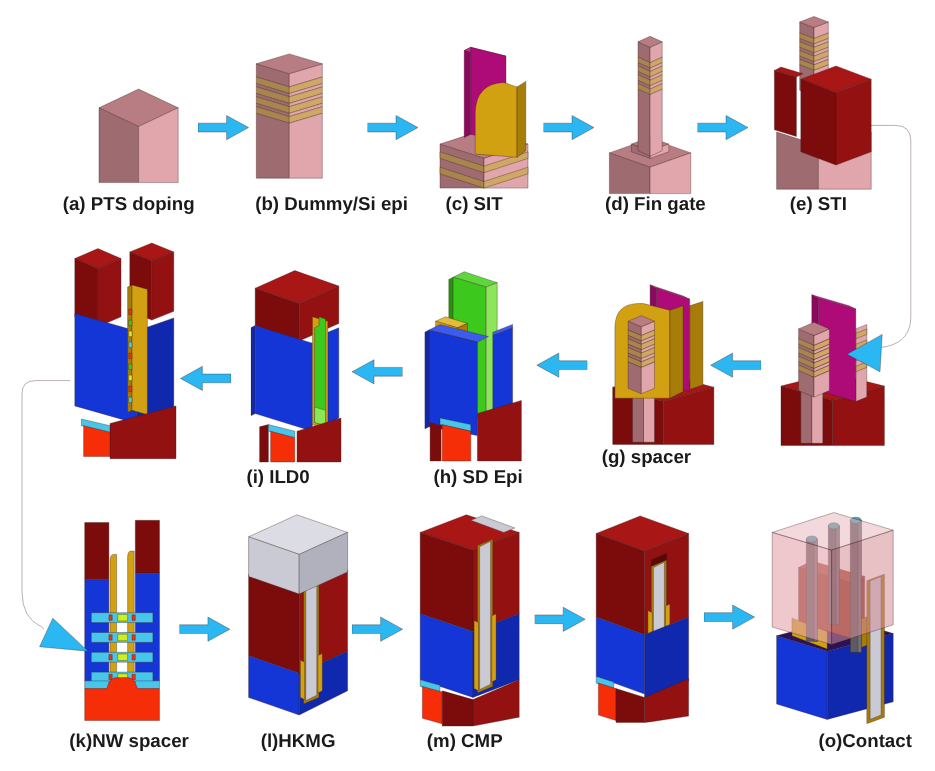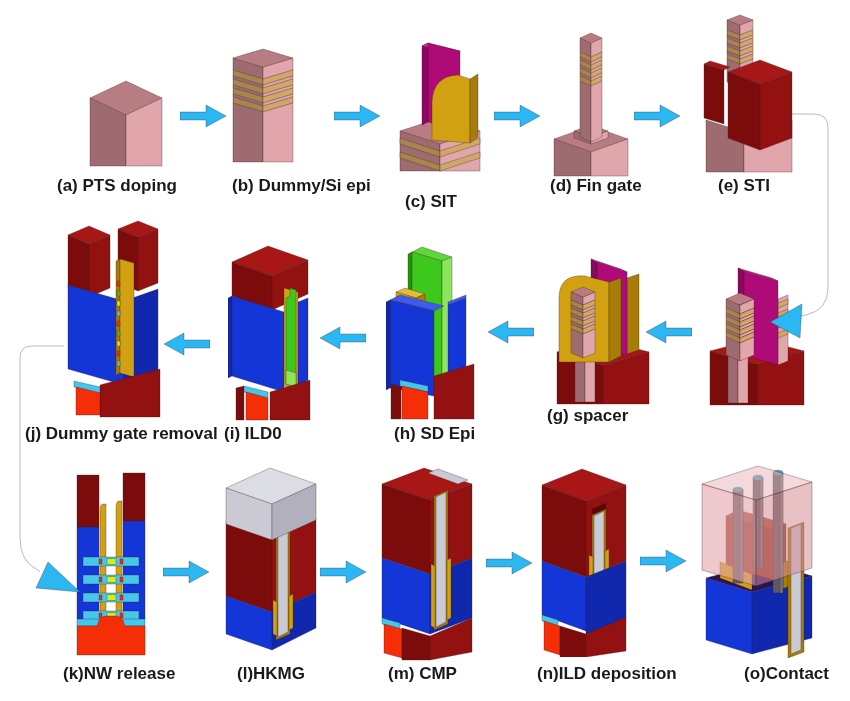--- a/index.html
+++ b/index.html
@@ -412,28 +412,26 @@
   </svg>
   <svg class="abs" style="left:486px;top:549px" width="48" height="28" viewBox="0 0 48 28">
     <polygon class="f-arrow" points="0,10 26,10 26,3 46,14 26,25 26,18 0,18"></polygon>
   </svg>
   <svg class="abs" style="left:640px;top:547px" width="48" height="28" viewBox="0 0 48 28">
     <polygon class="f-arrow" points="0,10 26,10 26,3 46,14 26,25 26,18 0,18"></polygon>
   </svg>
 
   <div class="lbl" style="left:57px;top:176px">(a) PTS doping</div>
   <div class="lbl" style="left:232px;top:176px">(b) Dummy/Si epi</div>
-  <div class="lbl" style="left:405px;top:192px">(c) SIT</div>
+  <div class="lbl" style="left:405px;top:176px">(c) SIT</div>
   <div class="lbl" style="left:550px;top:176px">(d) Fin gate</div>
   <div class="lbl" style="left:718px;top:176px">(e) STI</div>
 
   <div class="lbl" style="left:547px;top:406px">(g) spacer</div>
   <div class="lbl" style="left:394px;top:424px">(h) SD Epi</div>
   <div class="lbl" style="left:224px;top:424px">(i) ILD0</div>
-  <div class="lbl" style="left:25px;top:424px">(j) Dummy gate removal</div>
-
-  <div class="lbl" style="left:63px;top:664px">(k)NW release</div>
+
+  <div class="lbl" style="left:63px;top:664px">(k)NW spacer</div>
   <div class="lbl" style="left:237px;top:664px">(l)HKMG</div>
   <div class="lbl" style="left:388px;top:664px">(m) CMP</div>
-  <div class="lbl" style="left:537px;top:664px">(n)ILD deposition</div>
   <div class="lbl" style="left:744px;top:664px">(o)Contact</div>
 
 </div>
 
 </body></html>

